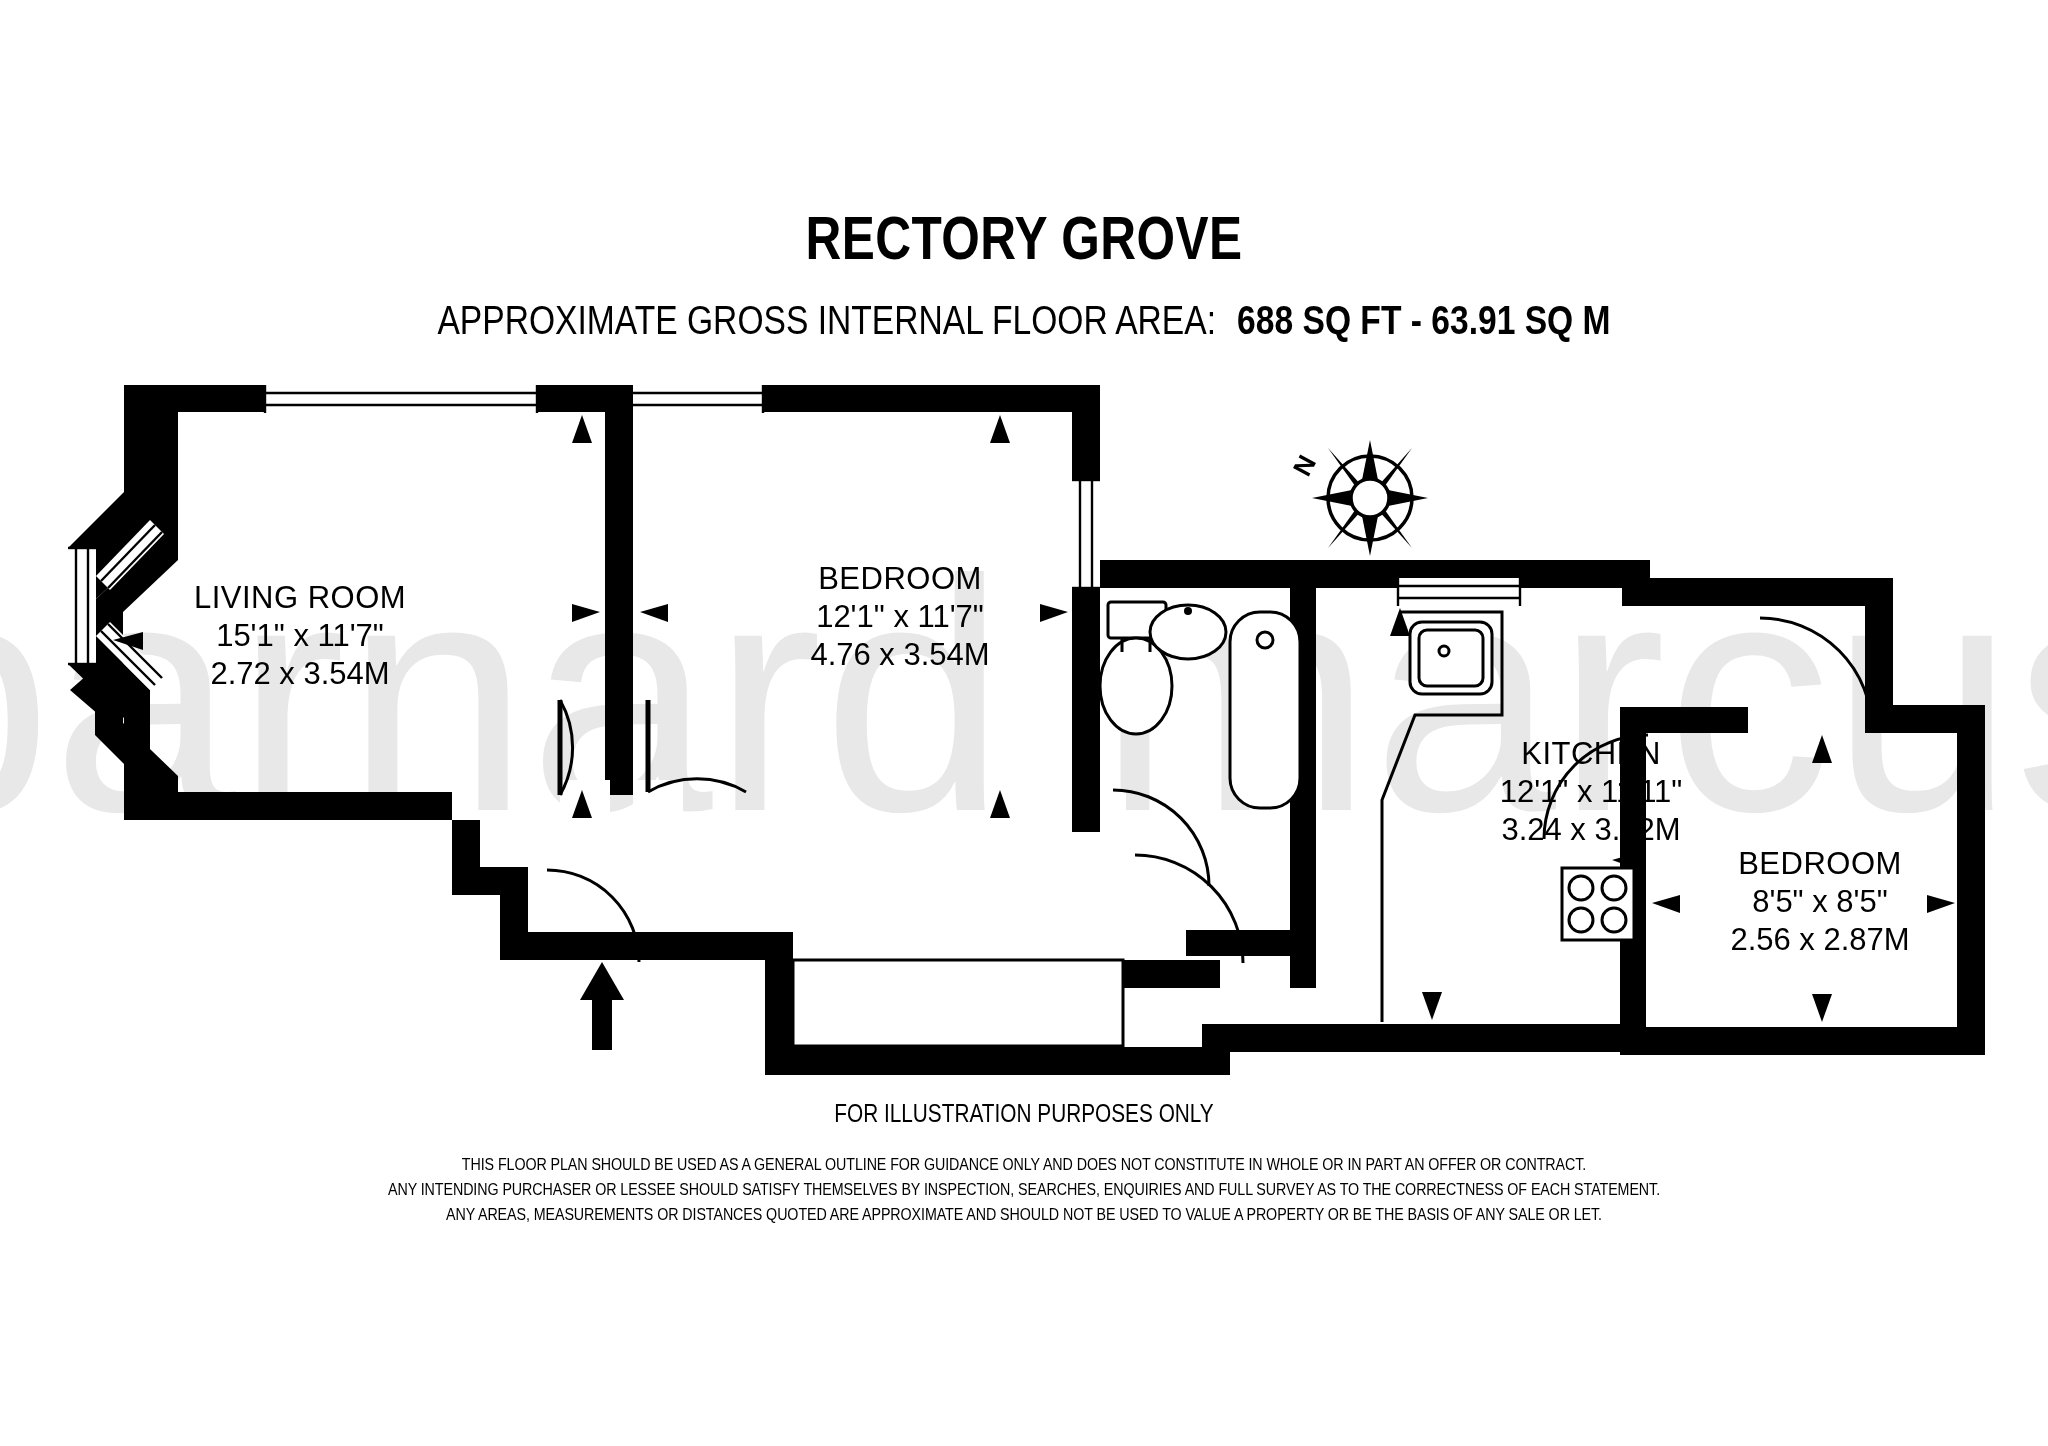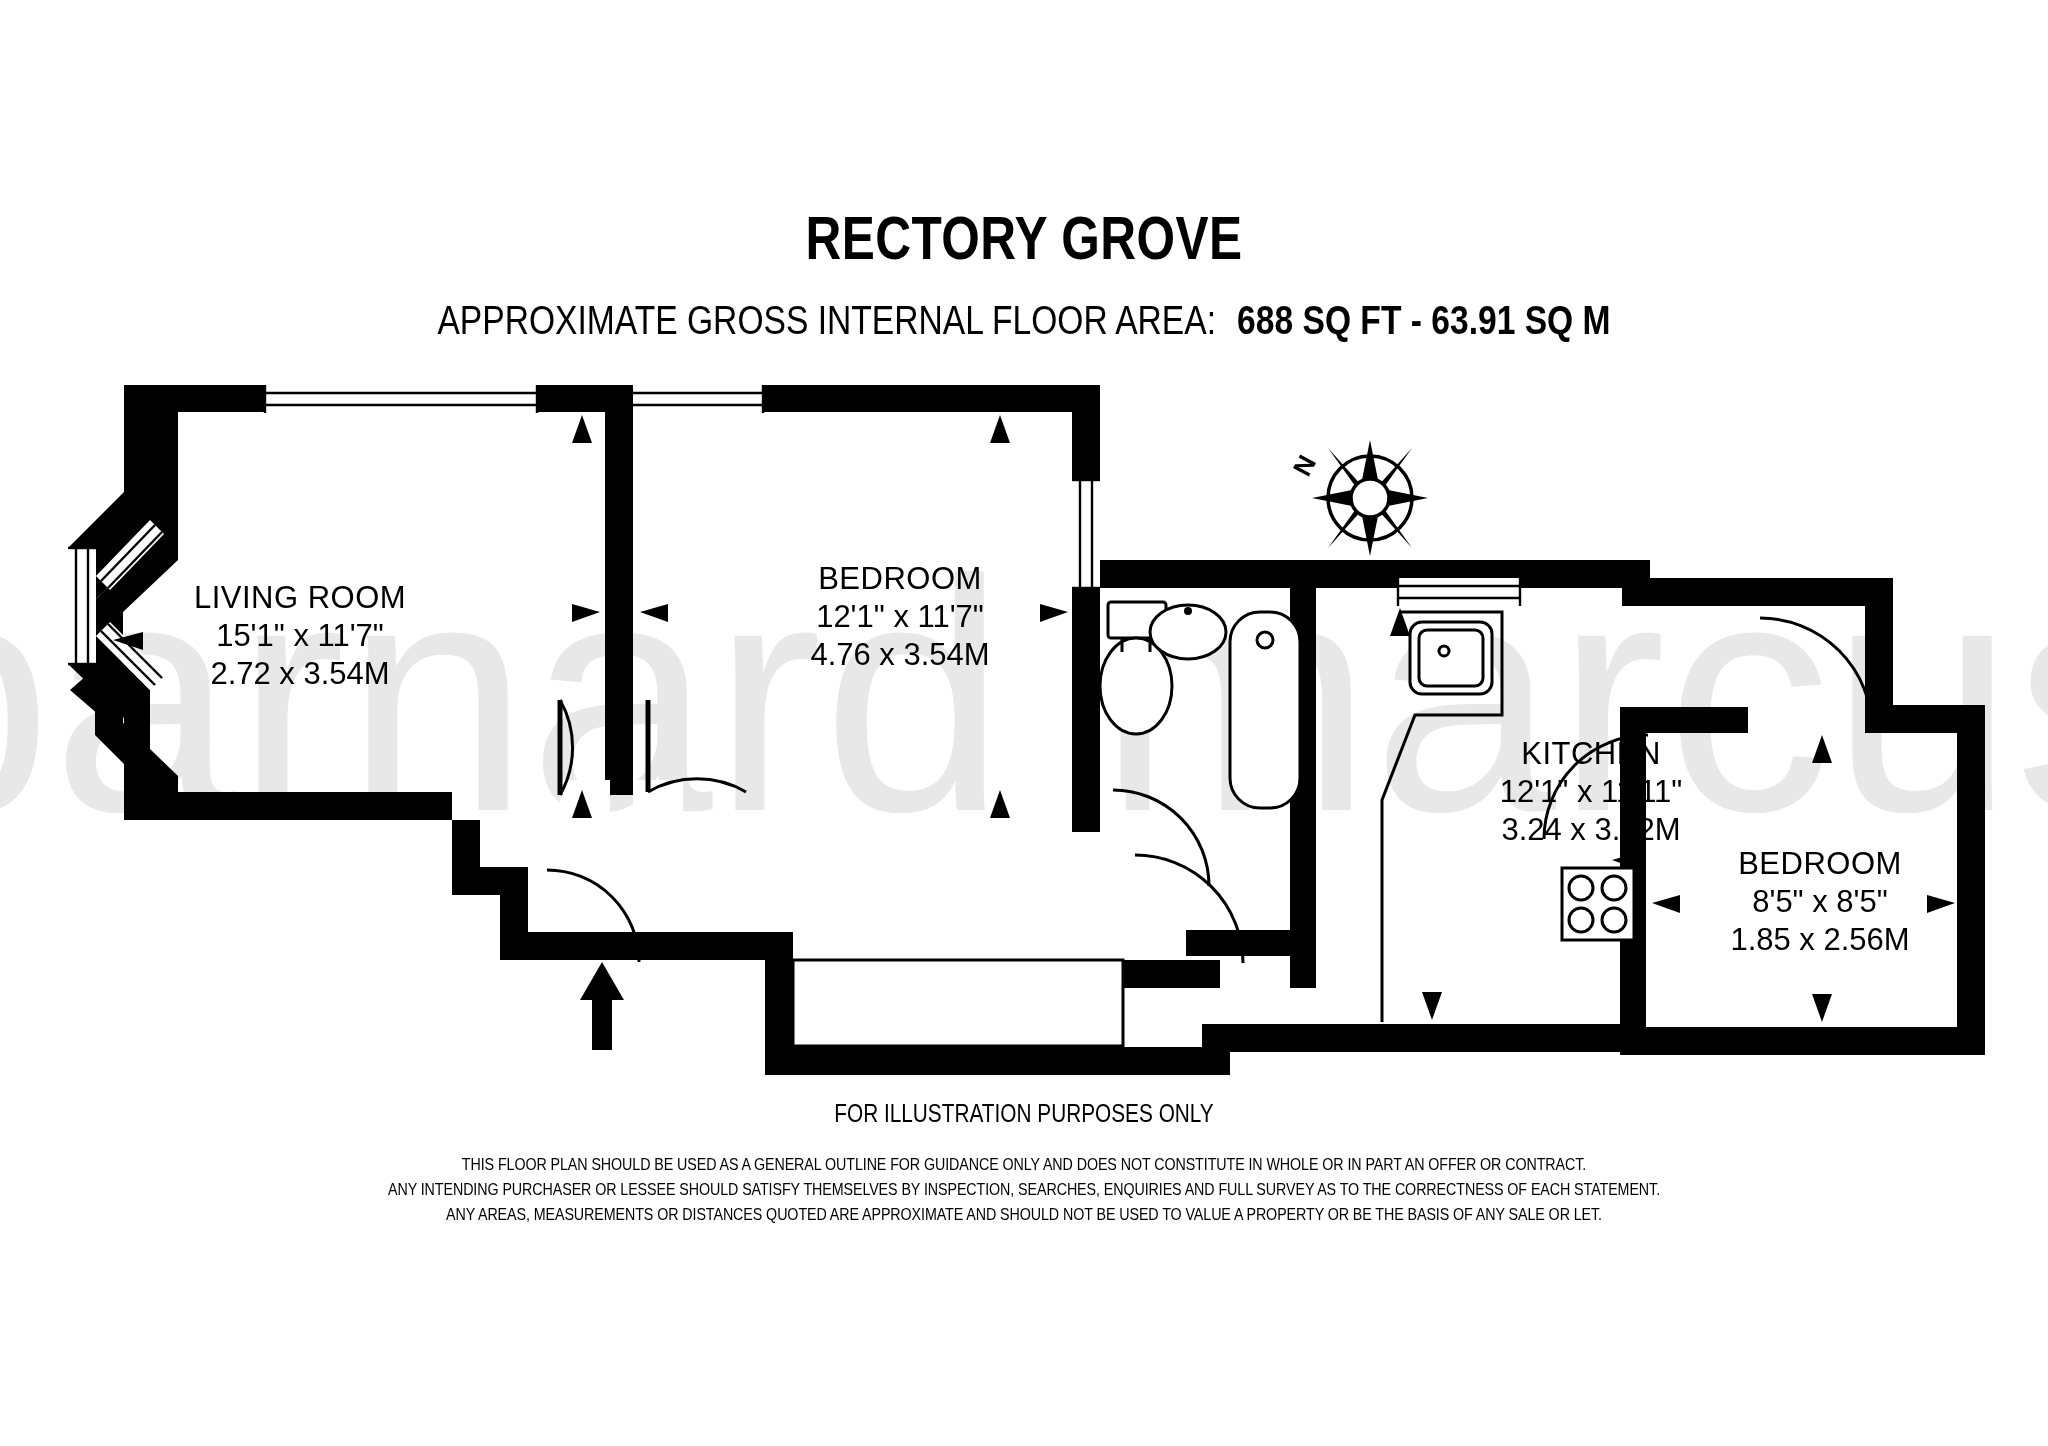--- a/index.html
+++ b/index.html
@@ -372,21 +372,21 @@
 
   <div class="room-label" id="lbl-kitchen" style="left:1431px; top:735px; width:320px;">
     <span class="rname">KITCHEN</span>
     <span class="rdim">12'1" x 11'11"</span>
     <span class="rdim">3.24 x 3.62M</span>
   </div>
 
   <div class="room-label" id="lbl-bed2" style="left:1660px; top:845px; width:320px;">
     <span class="rname">BEDROOM</span>
     <span class="rdim">8'5" x 8'5"</span>
-    <span class="rdim">1.85 x 2.56M</span>
+    <span class="rdim">2.56 x 2.87M</span>
   </div>
 
   <div class="hdr" id="illus">FOR ILLUSTRATION PURPOSES ONLY</div>
   <div class="fineline" id="fine1">THIS FLOOR PLAN SHOULD BE USED AS A GENERAL OUTLINE FOR GUIDANCE ONLY AND DOES NOT CONSTITUTE IN WHOLE OR IN PART AN OFFER OR CONTRACT.</div>
   <div class="fineline" id="fine2">ANY INTENDING PURCHASER OR LESSEE SHOULD SATISFY THEMSELVES BY INSPECTION, SEARCHES, ENQUIRIES AND FULL SURVEY AS TO THE CORRECTNESS OF EACH STATEMENT.</div>
   <div class="fineline" id="fine3">ANY AREAS, MEASUREMENTS OR DISTANCES QUOTED ARE APPROXIMATE AND SHOULD NOT BE USED TO VALUE A PROPERTY OR BE THE BASIS OF ANY SALE OR LET.</div>
 
 </div>
 
 </body></html>

